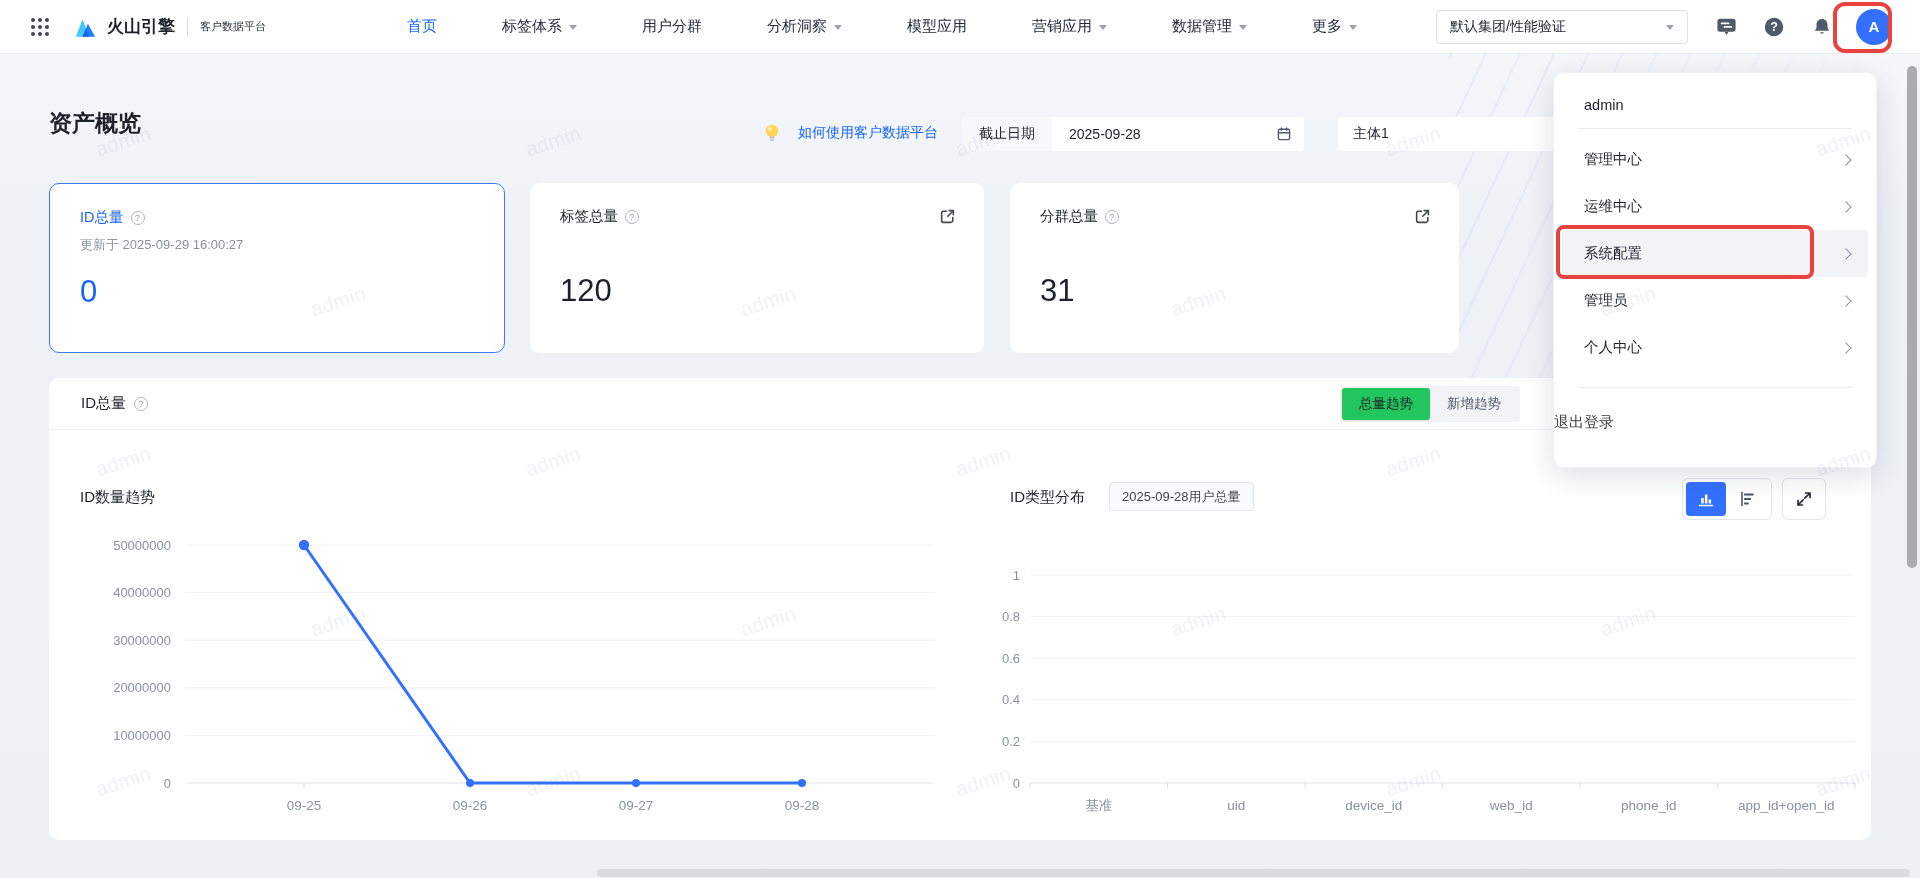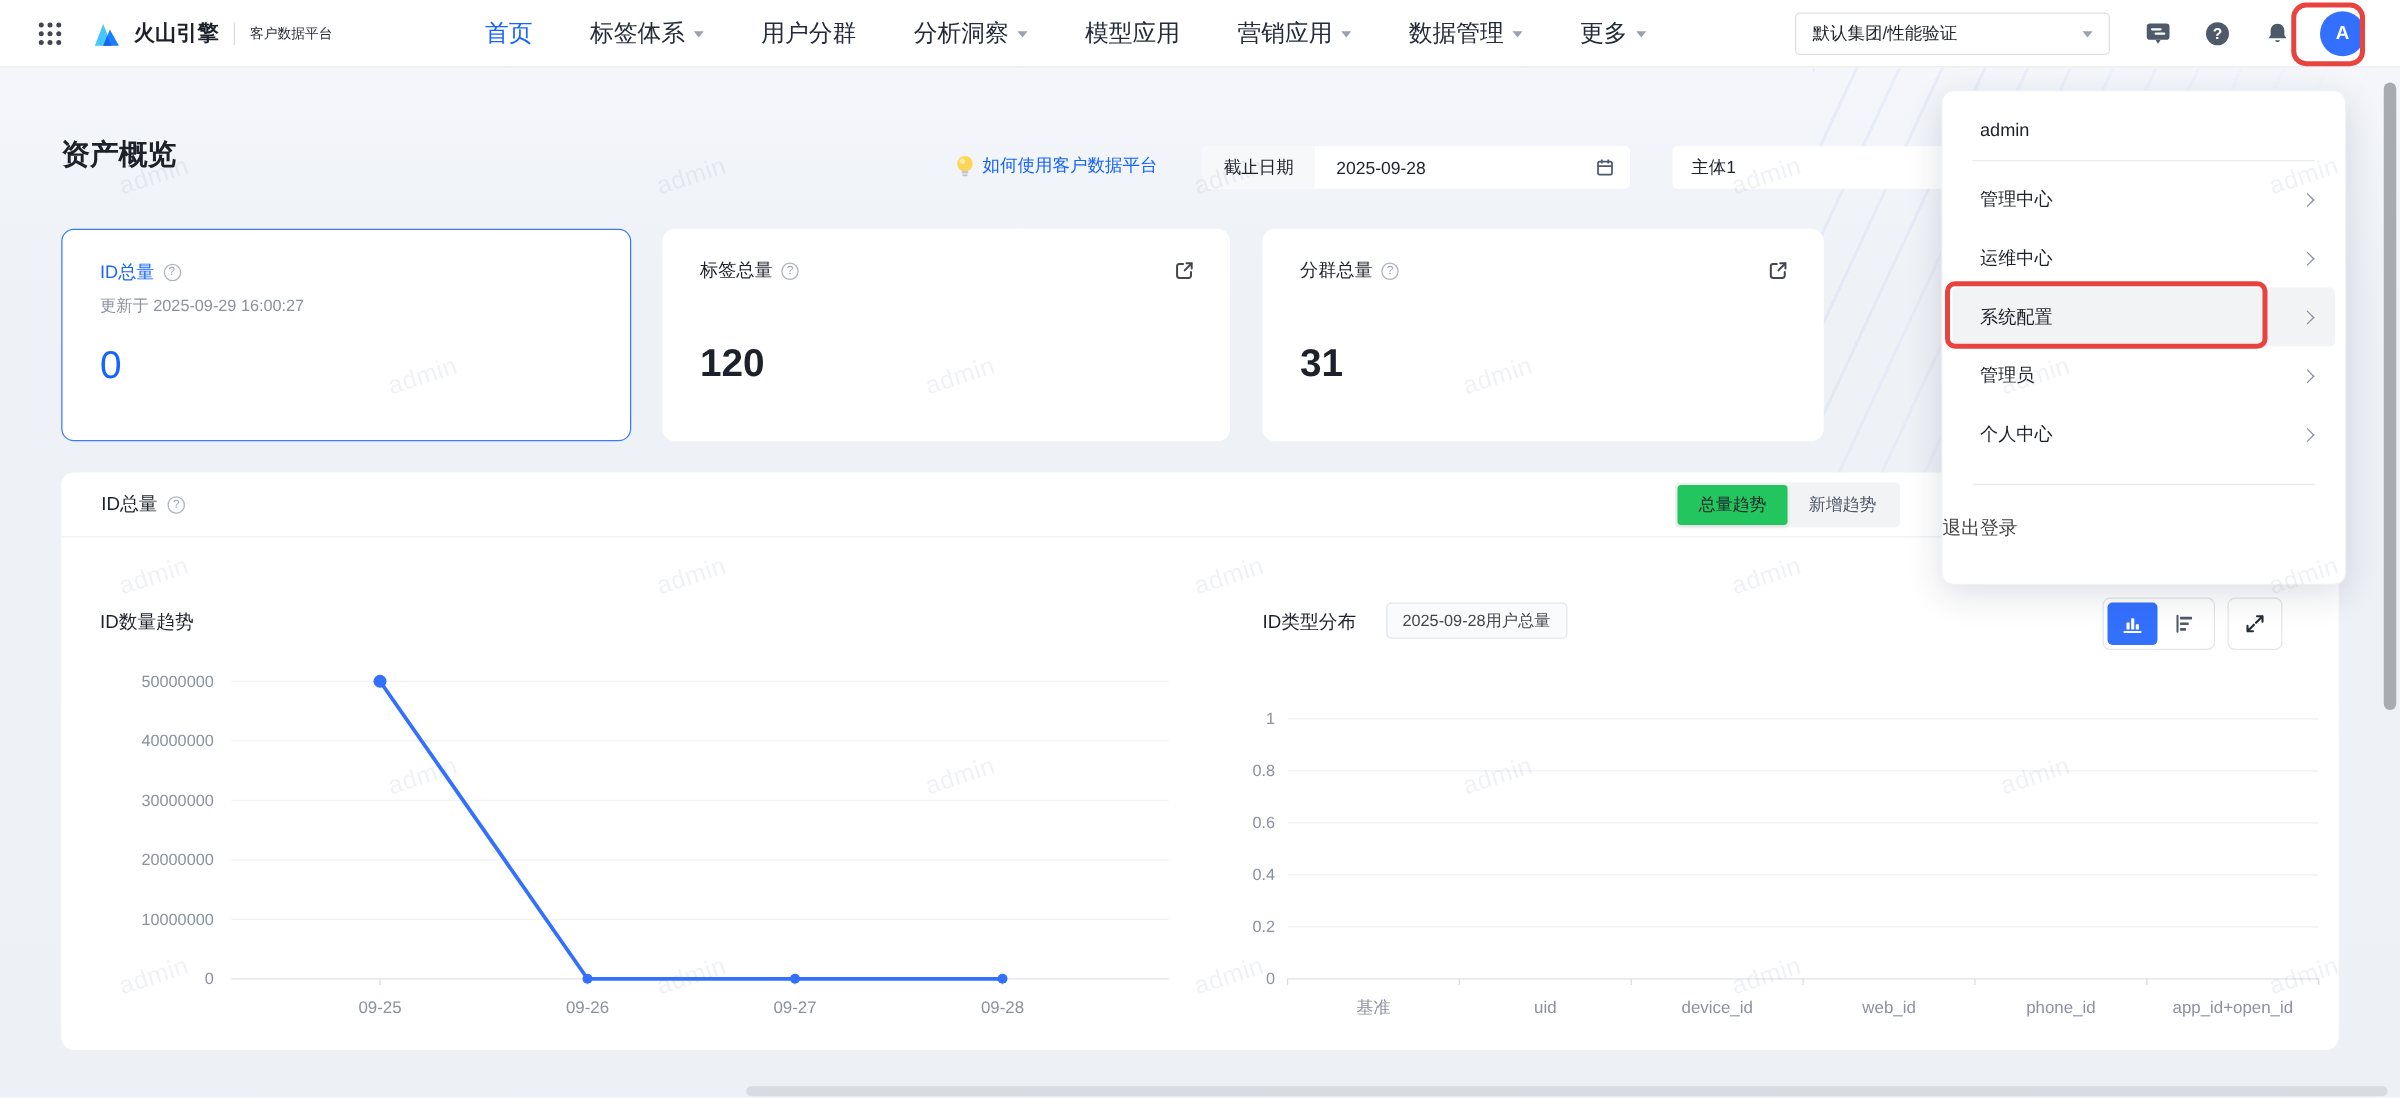--- a/index.html
+++ b/index.html
@@ -12,56 +12,56 @@
   }
   
   .navbar{position:absolute;top:0;left:0;width:1920px;height:54px;background:#fff;
     border-bottom:1px solid #e8eaee;display:flex;align-items:center;z-index:40;}
   .grid-icon{margin-left:30px;width:22px;height:22px;display:flex;align-items:center;cursor:pointer;}
   .logo{margin-left:20px;display:flex;align-items:center;}
   .brand{margin-left:8px;font-size:17px;font-weight:700;color:#1d2129;}
   .brand-divider{width:1px;height:18px;background:#d8dce3;margin:0 12px;}
   .product{font-size:11px;color:#2a2f3a;}
   .nav-menu{display:flex;align-items:center;gap:46px;margin-left:122px;}
-  .nav-item{display:flex;align-items:center;gap:7px;font-size:19px;color:#252b3a;cursor:pointer;white-space:nowrap;}
+  .nav-item{display:flex;align-items:center;gap:7px;font-size:15px;color:#252b3a;cursor:pointer;white-space:nowrap;margin-left:19px;}
   .nav-item.active{color:#1664ff;}
   .caret{width:0;height:0;border:4.5px solid transparent;border-top:5.5px solid #9aa2af;margin-top:5px;}
   .nav-right{margin-left:auto;display:flex;align-items:center;margin-right:28px;}
   .ws-select{width:252px;height:34px;border:1px solid #dde0e6;border-radius:4px;display:flex;
     align-items:center;justify-content:space-between;padding:0 13px;font-size:14px;color:#1d2129;
     background:#fff;cursor:pointer;margin-right:26px;}
   .icon-btn{width:24px;height:24px;display:flex;align-items:center;justify-content:center;cursor:pointer;margin-left:24px;}
   .avatar{width:36px;height:36px;border-radius:50%;background:#3370ff;color:#fff;display:flex;
     align-items:center;justify-content:center;font-size:15px;font-weight:700;margin-left:22px;cursor:pointer;}
   
   .deco{position:absolute;right:0;top:54px;width:470px;height:345px;z-index:1;pointer-events:none;
     background:repeating-linear-gradient(115deg,rgba(135,162,235,.14) 0 2.5px,rgba(135,162,235,0) 2.5px 31px);
     -webkit-mask-image:linear-gradient(115deg,rgba(0,0,0,.85),rgba(0,0,0,0) 75%);
     mask-image:linear-gradient(115deg,rgba(0,0,0,.85),rgba(0,0,0,0) 75%);}
   
   .page-title{position:absolute;left:49px;top:108px;font-size:23px;font-weight:700;color:#1d2129;z-index:2;}
-  .help-cluster{position:absolute;left:764px;top:116px;height:34px;display:flex;align-items:center;gap:6px;z-index:2;}
+  .help-cluster{position:absolute;left:764px;top:116px;height:34px;display:flex;align-items:center;gap:18px;z-index:2;}
   .help-link{font-size:14px;color:#1664ff;text-decoration:none;cursor:pointer;}
   .date-group{position:absolute;left:962px;top:117px;width:342px;height:34px;background:#fff;border-radius:4px;
     display:flex;align-items:center;overflow:hidden;z-index:2;}
   .date-label{height:100%;display:flex;align-items:center;padding:0 17px;background:#f7f8fa;font-size:14px;color:#1d2129;}
   .date-value{flex:1;padding-left:17px;font-size:14px;color:#1d2129;}
   .date-cal{margin-right:12px;display:flex;}
   .subject-select{position:absolute;left:1338px;top:117px;width:242px;height:34px;background:#fff;border-radius:4px;
     display:flex;align-items:center;padding:0 15px;font-size:14px;color:#1d2129;z-index:2;cursor:pointer;}
   
   .card{position:absolute;top:183px;height:170px;background:#fff;border-radius:10px;z-index:2;}
   .card1{left:49px;width:456px;border:1.5px solid #3b7cff;}
   .card2{left:530px;width:454px;}
   .card3{left:1010px;width:449px;}
   .card-title-row{position:absolute;left:30px;top:24px;display:flex;align-items:center;gap:7px;}
   .card-title{font-size:14.5px;font-weight:500;color:#1d2129;}
   .card1 .card-title{color:#1664ff;}
   .card-updated{position:absolute;left:30px;top:52px;font-size:13px;color:#8a919f;}
-  .card-value{position:absolute;left:30px;top:90px;font-size:31px;font-weight:700;color:#1d2129;}
+  .card-value{position:absolute;left:30px;top:90px;font-size:31px;font-weight:400;color:#1d2129;}
   .card1 .card-value{color:#1664ff;font-weight:500;}
   .ext-btn{position:absolute;right:26px;top:22px;width:22px;height:22px;display:flex;align-items:center;justify-content:center;cursor:pointer;}
   .qmark{width:14px;height:14px;border:1px solid #aeb4bf;border-radius:50%;color:#9aa1ad;font-size:9.5px;
     display:inline-flex;align-items:center;justify-content:center;line-height:1;}
   
   .panel{position:absolute;left:49px;top:378px;width:1822px;height:462px;background:#fff;border-radius:10px;z-index:2;}
   .panel-header{position:relative;height:52px;display:flex;align-items:center;padding:0 32px;border-bottom:1px solid #f0f2f5;}
   .panel-title{font-size:15px;font-weight:500;color:#1d2129;margin-right:8px;}
   .seg-control{position:absolute;left:1291px;top:8px;height:36px;background:#f2f3f5;border-radius:4px;
     display:flex;align-items:center;padding:2px;}

